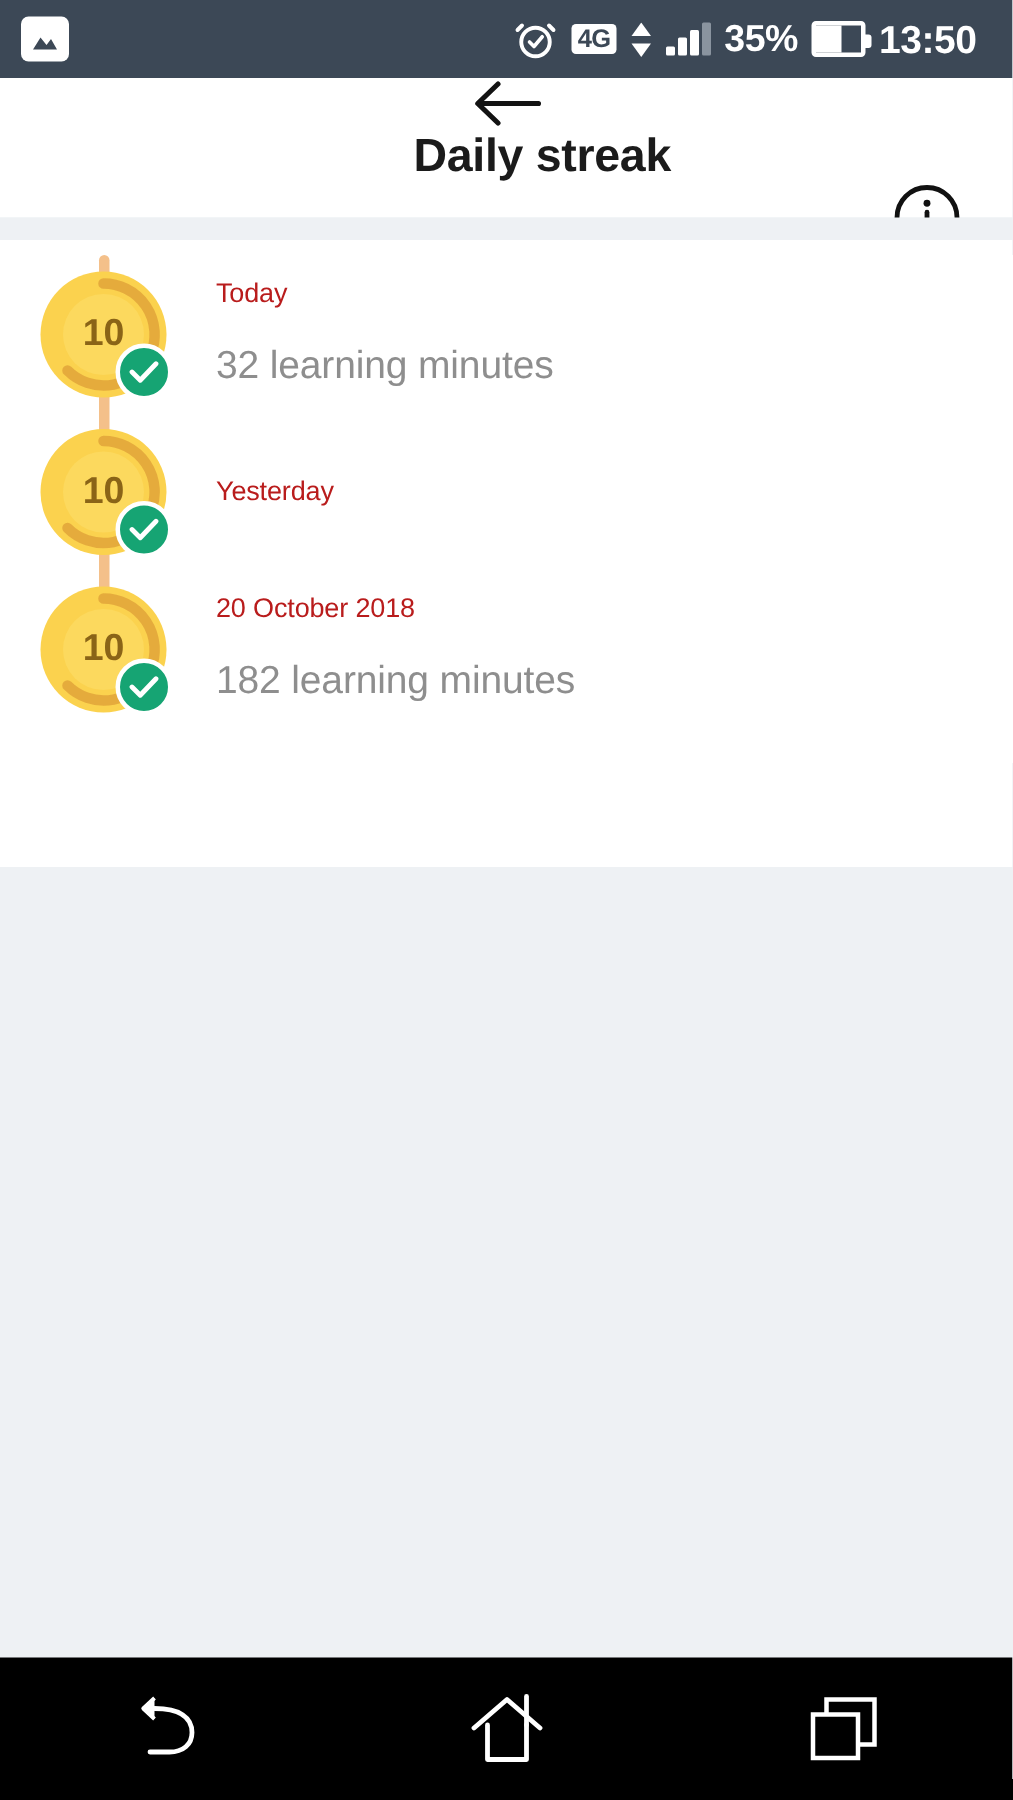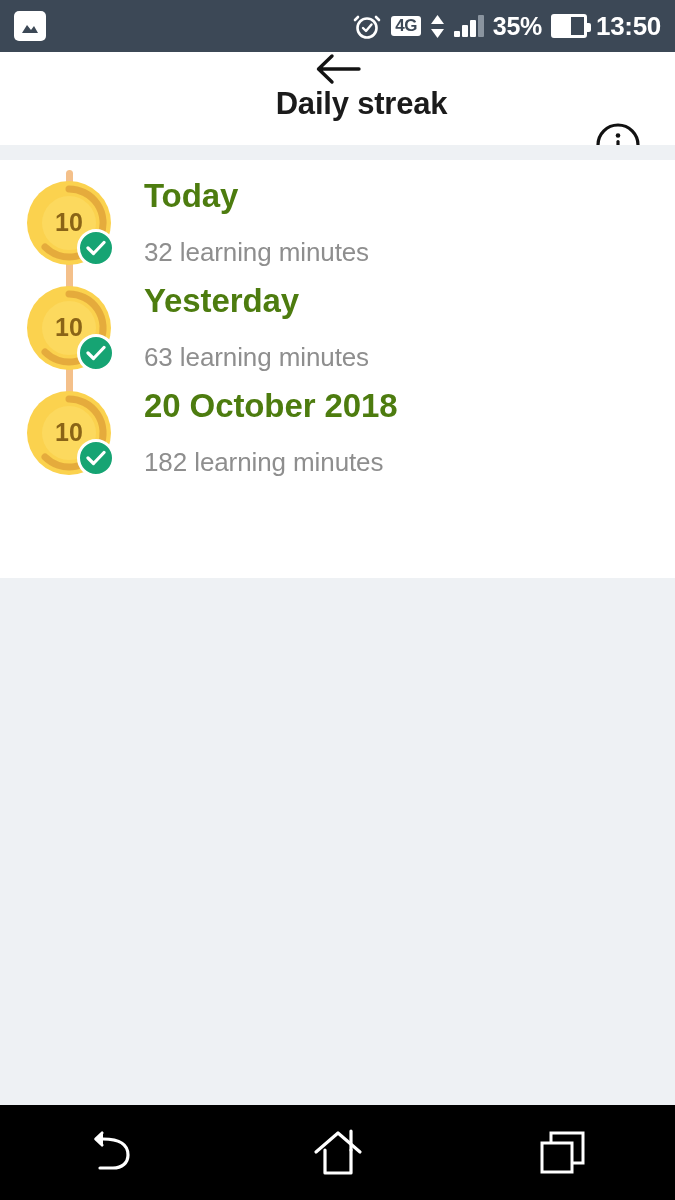--- a/index.html
+++ b/index.html
@@ -8,21 +8,21 @@
     background:#eef1f4;
     font-family:"Liberation Sans", sans-serif;
     overflow:hidden;
   }
   #screen { position:relative; width:675px; height:1200px; background:#eef1f4; }
 
   
   .status-bar {
     position:absolute; top:0; left:0; width:675px; height:52px;
     background:#3c4856; display:flex; align-items:center;
-    padding:0 14px 0 14px; color:#ffffff;
+    padding:0 24px 0 14px; color:#ffffff;
   }
   .gallery-icon {
     width:32px; height:30px; background:#ffffff; border-radius:5px;
     display:flex; align-items:center; justify-content:center;
   }
   .status-right {
     margin-left:auto; display:flex; align-items:center; gap:9px;
   }
   .alarm-icon { display:block; }
   .net-badge {
@@ -91,21 +91,21 @@
   }
   .coin-svg { display:block; }
   .check-badge {
     position:absolute; right:-2px; bottom:0px;
     width:38px; height:38px; border-radius:50%;
     background:#16a473; border:3px solid #ffffff;
     display:flex; align-items:center; justify-content:center;
   }
   .entry-text { margin-left:31px; }
   .entry-day {
-    font-size:33px; font-weight:bold; color:#4d7c0f; letter-spacing:-0.1px;
+    font-size:18px; font-weight:normal; color:#b91c1c; letter-spacing:-0.1px;
     line-height:1.3;
   }
   .entry-minutes {
     font-size:26px; color:#8e8e8e; letter-spacing:-0.1px; line-height:1.35; margin-top:18px;
   }
 
   
   .page-bg { position:absolute; top:578px; left:0; width:675px; height:527px; background:#eef1f4; }
 
   
@@ -215,21 +215,20 @@
           </svg>
           <div style="position:absolute;left:0;top:0;width:88px;height:88px;display:flex;align-items:center;justify-content:center;font-size:25px;font-weight:bold;color:#8a6417;">10</div>
           <div class="check-badge">
             <svg width="20" height="16" viewBox="0 0 20 16">
               <path d="M2 8 L7.5 13.5 L18 2.5" fill="none" stroke="#ffffff" stroke-width="3.2" stroke-linecap="round" stroke-linejoin="round"></path>
             </svg>
           </div>
         </div>
         <div class="entry-text">
           <div class="entry-day">Yesterday</div>
-          <div class="entry-minutes">63 learning minutes</div>
         </div>
       </div>
 
       <div class="entry">
         <div class="coin-wrap">
           <svg class="coin-svg" width="88" height="88" viewBox="0 0 88 88">
             <circle cx="44" cy="44" r="42" fill="#fbd24e"></circle>
             <path d="M44 10 A34 34 0 1 1 20 68" fill="none" stroke="#e0a43a" stroke-width="7" stroke-linecap="round" opacity="0.85"></path>
             <circle cx="44" cy="44" r="27" fill="#fcd95e"></circle>
           </svg>

